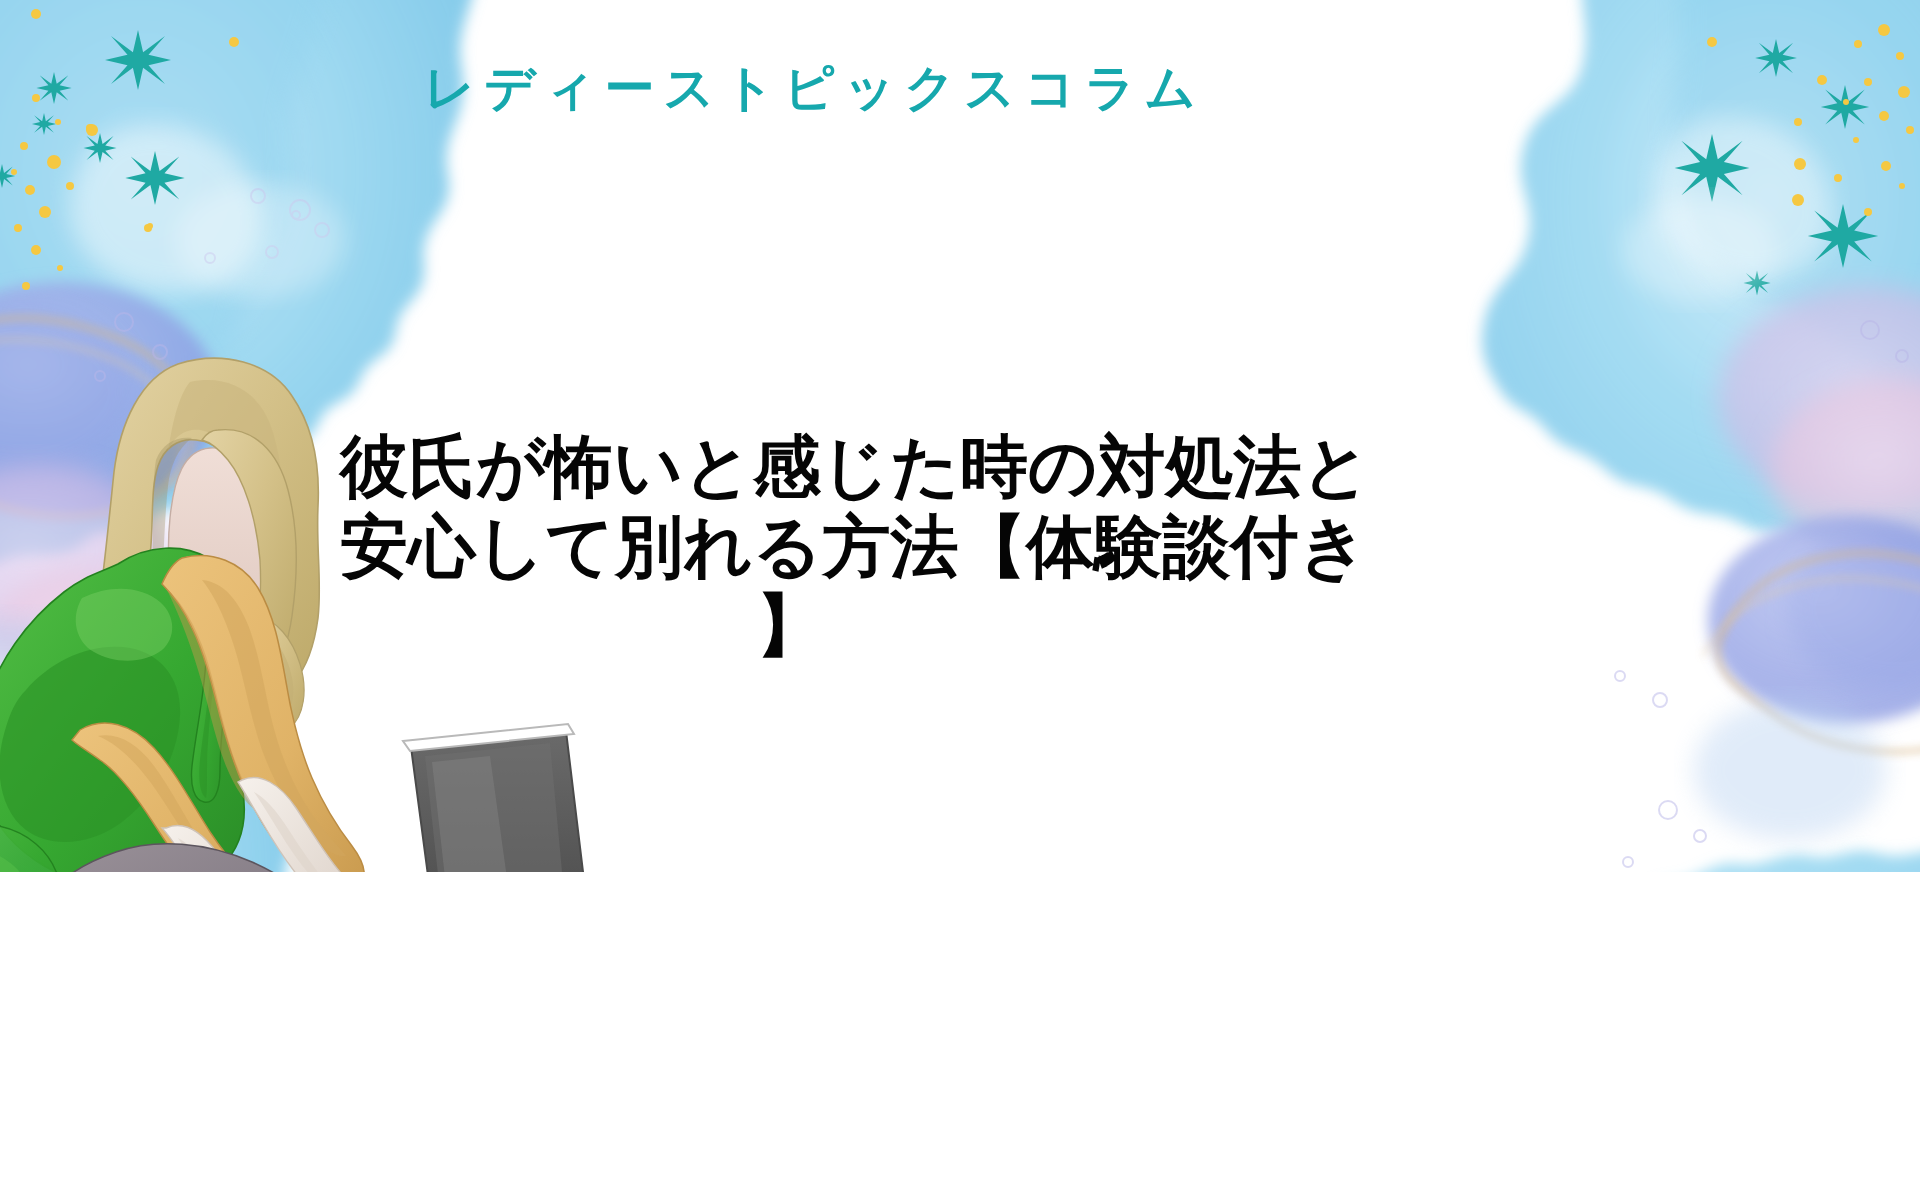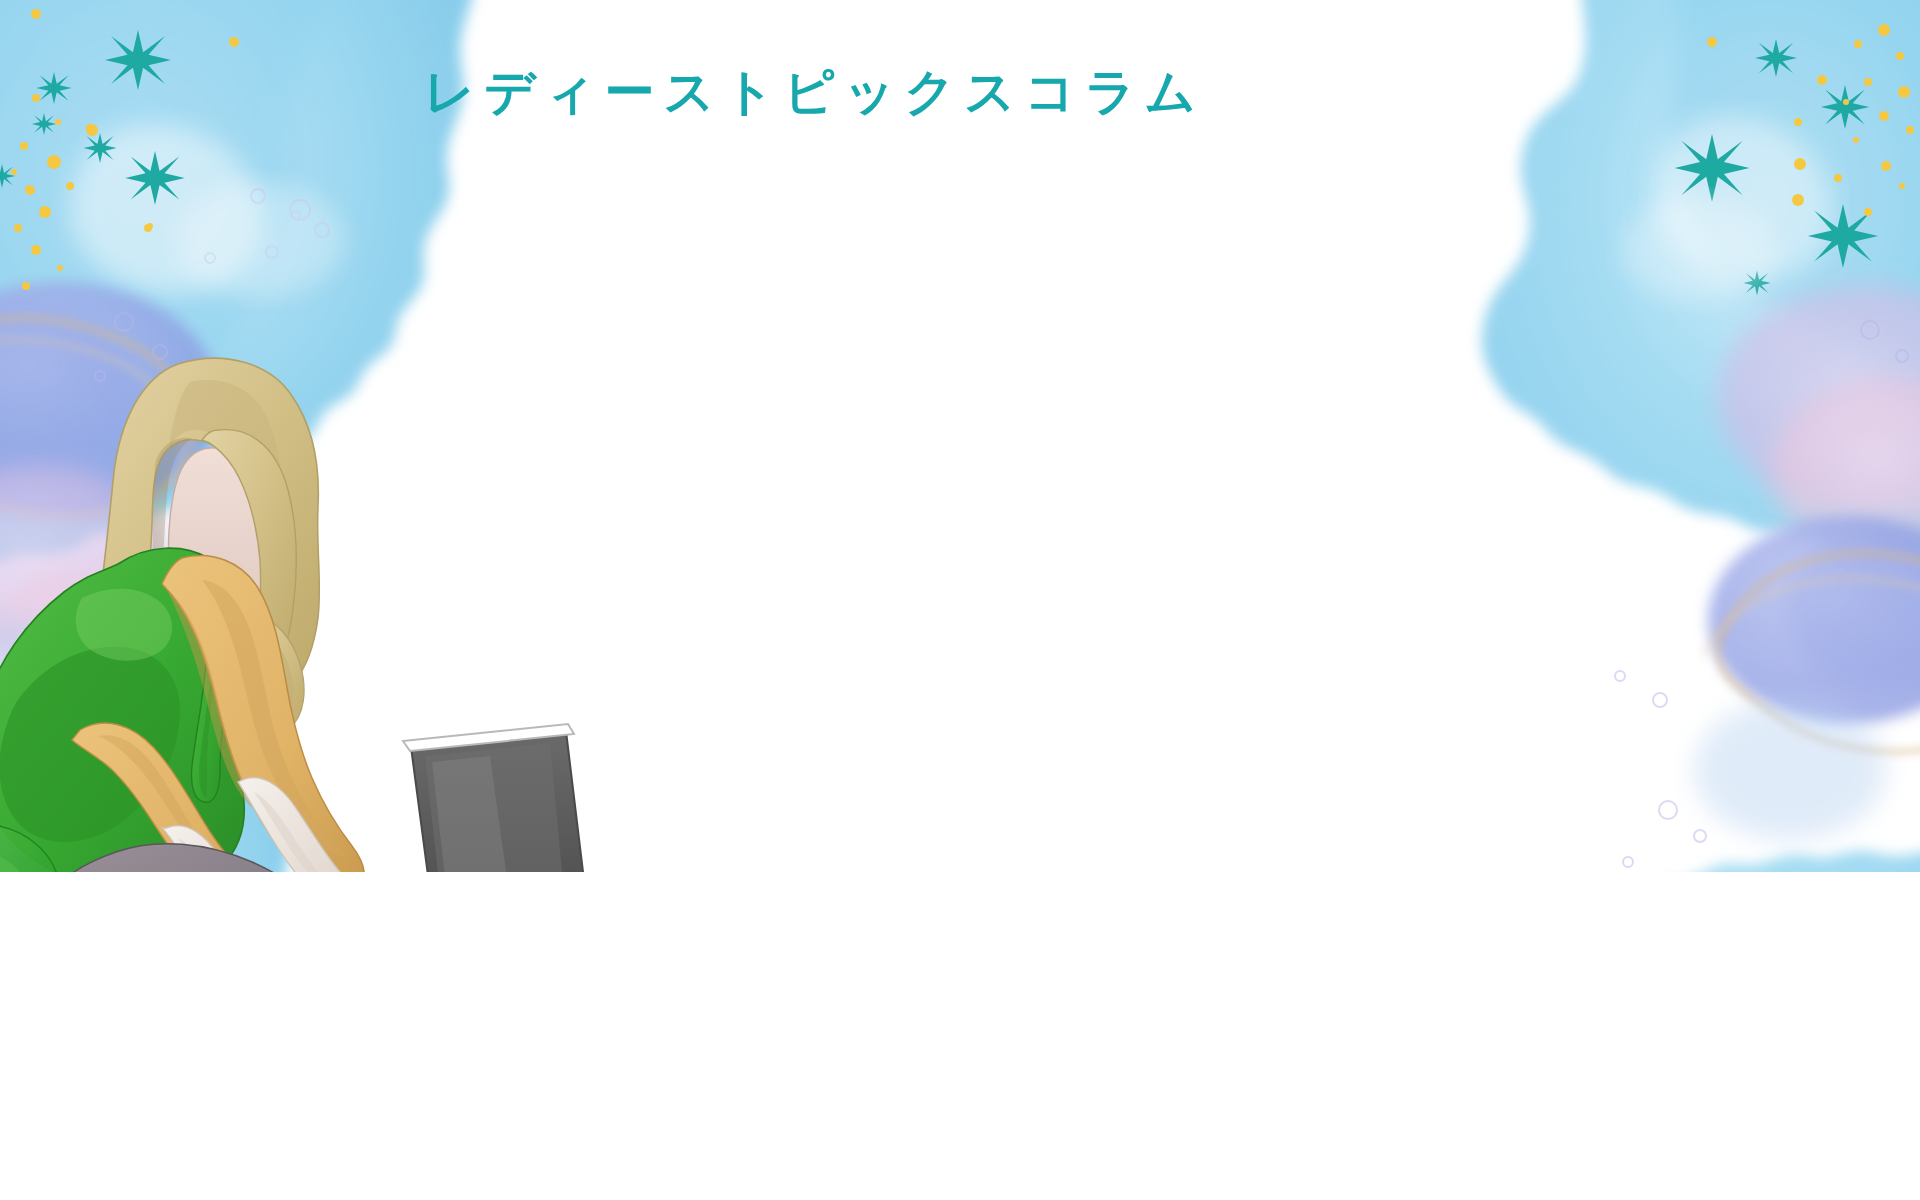--- a/index.html
+++ b/index.html
@@ -2,21 +2,21 @@
 <html><head>
 <meta charset="utf-8">
 <style>
   * { margin:0; padding:0; box-sizing:border-box; }
   html, body { width:1920px; height:1200px; overflow:hidden; }
   body {
     background:#ffffff;
     font-family:"Liberation Sans", "DejaVu Sans", sans-serif;
     position:relative;
   }
-  #stage { position:absolute; inset:0; width:1920px; height:872px; overflow:hidden; background:#fff; }
+  #stage { position:absolute; inset:0; width:1920px; height:872px; overflow:hidden; background:#fff;font-family:Liberation Mono, monospace; }
 
   
   .deco { position:absolute; pointer-events:none; }
   .deco svg { display:block; }
 
   
   .header-text {
     position:absolute;
     left:0; right:0;
     top:62px;
@@ -548,14 +548,19 @@
           L362,660 C352,646 352,618 360,608 Z"></path>
         <path fill="#d6bdb3" opacity="0.55" d="
           M296,592 C312,588 330,596 338,608 C344,618 342,630 334,634
           C322,640 304,634 296,622 C290,612 290,596 296,592 Z"></path>
       </g>
     </svg>
   </div>
 
   <div class="header-text">レディーストピックスコラム</div>
 
+  <div class="title-block">
+    <span class="title-line">彼氏が怖いと感じた時の対処法と</span>
+    <span class="title-line">安心して別れる方法【体験談付き</span>
+    <span class="title-line">】</span>
+  </div>
 
 </div>
 
 </body></html>

